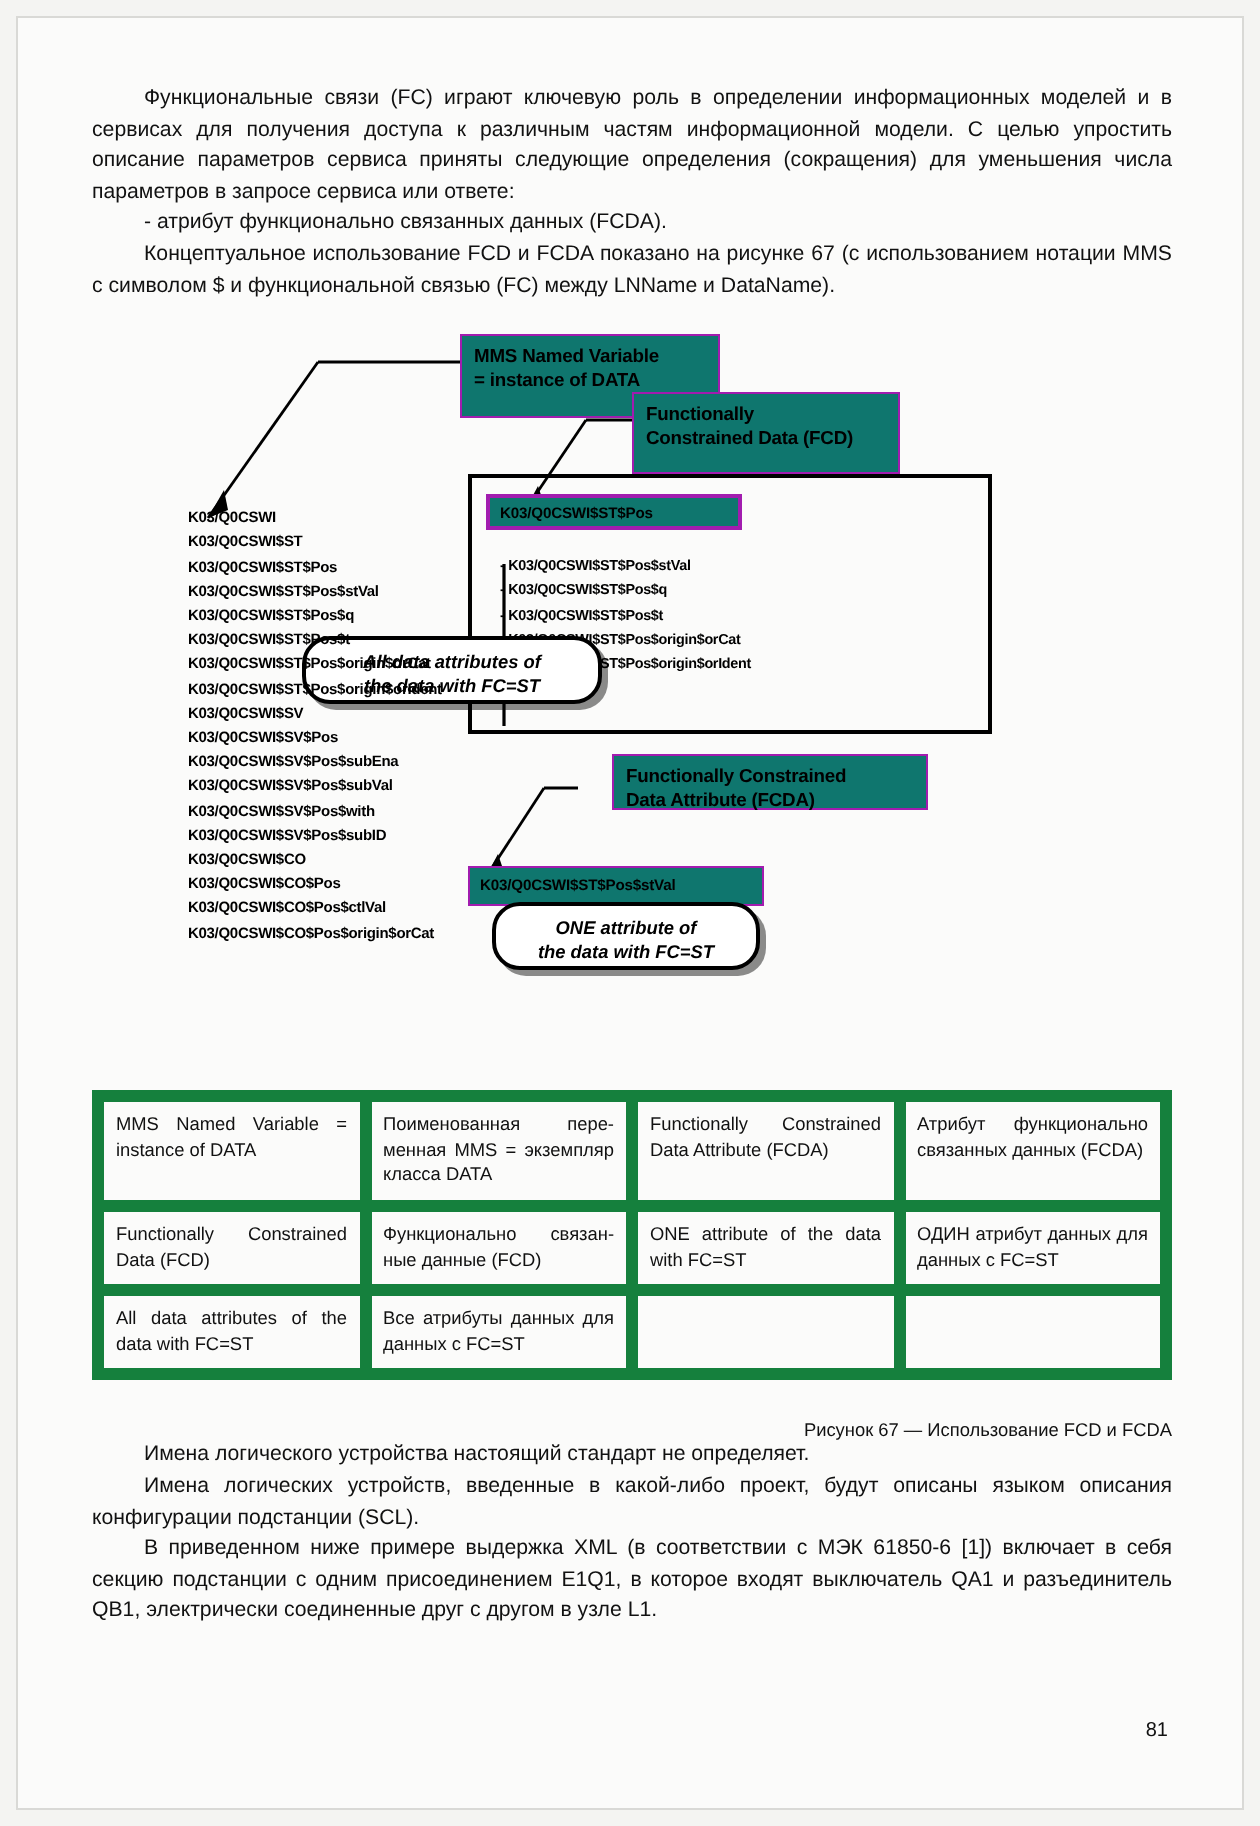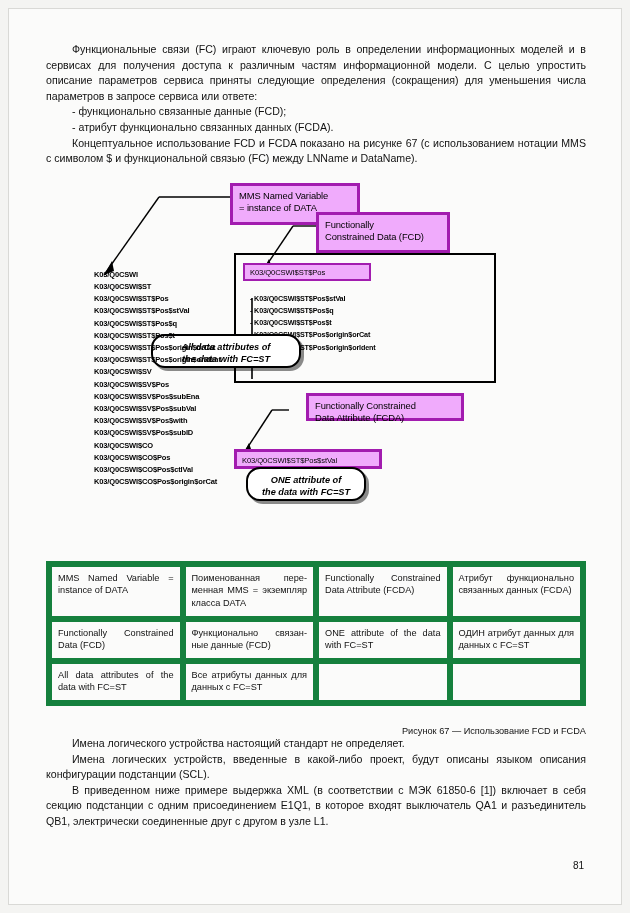--- a/index.html
+++ b/index.html
@@ -68,24 +68,24 @@
   }
   .figure svg.wires {
     position: absolute;
     left: 0; top: 0;
     width: 540px; height: 368px;
     overflow: visible;
   }
   .nbox {
     position: absolute;
     box-sizing: border-box;
-    background: #f0abfc;
-    border: 3px solid #a21caf;
+    background: #0f766e;
+    border: 1px solid #a21caf;
     font-size: 9.4px;
-    font-weight: normal;
+    font-weight: bold;
     line-height: 12px;
     color: #000;
     padding: 4px 6px;
     letter-spacing: -0.1px;
   }
   .nbox.thin { border-width: 2px; }
   .nbox .inner-line { display: block; white-space: nowrap; }
 
   .bigframe {
     position: absolute;
@@ -167,21 +167,20 @@
 </head>
 <body>
 
 <div class="page">
   <div class="page-frame"></div>
 
   <div class="content">
 
 
     <p class="body-text">Функциональные связи (FC) играют ключевую роль в определении информационных моделей и в сервисах для получения доступа к различным частям информационной модели. С целью упростить описание параметров сервиса приняты следующие определения (сокращения) для уменьшения числа параметров в запросе сервиса или ответе:</p>
-    <p class="dash-item">- функционально связанные данные (FCD);</p>
     <p class="dash-item">- атрибут функционально связанных данных (FCDA).</p>
     <p class="body-text">Концептуальное использование FCD и FCDA показано на рисунке  67 (с использованием нотации MMS с символом $ и функциональной связью (FC) между LNName и DataName).</p>
 
     <div class="figure">
 
       <svg class="wires" viewBox="0 0 540 368">
 
         <line x1="184" y1="18" x2="113" y2="18" stroke="#000" stroke-width="1.4"></line>
         <line x1="113" y1="18" x2="58" y2="96" stroke="#000" stroke-width="1.4"></line>
         <polygon points="58,96 66,82 68,92" fill="#000"></polygon>
@@ -230,21 +229,21 @@
 
       <div class="nbox" style="left:260px; top:214px; width:158px; height:28px;">
         <span class="inner-line">Functionally Constrained</span>
         <span class="inner-line">Data Attribute (FCDA)</span>
       </div>
 
       <div class="nbox" style="left:188px; top:270px; width:148px; height:20px; padding:2px 5px;">
         <span class="inner-line" style="font-size:7.6px; line-height:13px;">K03/Q0CSWI$ST$Pos$stVal</span>
       </div>
 
-      <div class="callout" style="left:200px; top:288px; width:120px; height:34px;">
+      <div class="callout" style="left:200px; top:288px; width:134px; height:34px;">
         <span>ONE attribute of</span>
         <span>the data with FC=ST</span>
       </div>
 
       <div class="varlist" style="left:48px; top:90px;">
         <div>K03/Q0CSWI</div>
         <div>K03/Q0CSWI$ST</div>
         <div>K03/Q0CSWI$ST$Pos</div>
         <div>K03/Q0CSWI$ST$Pos$stVal</div>
         <div>K03/Q0CSWI$ST$Pos$q</div>

